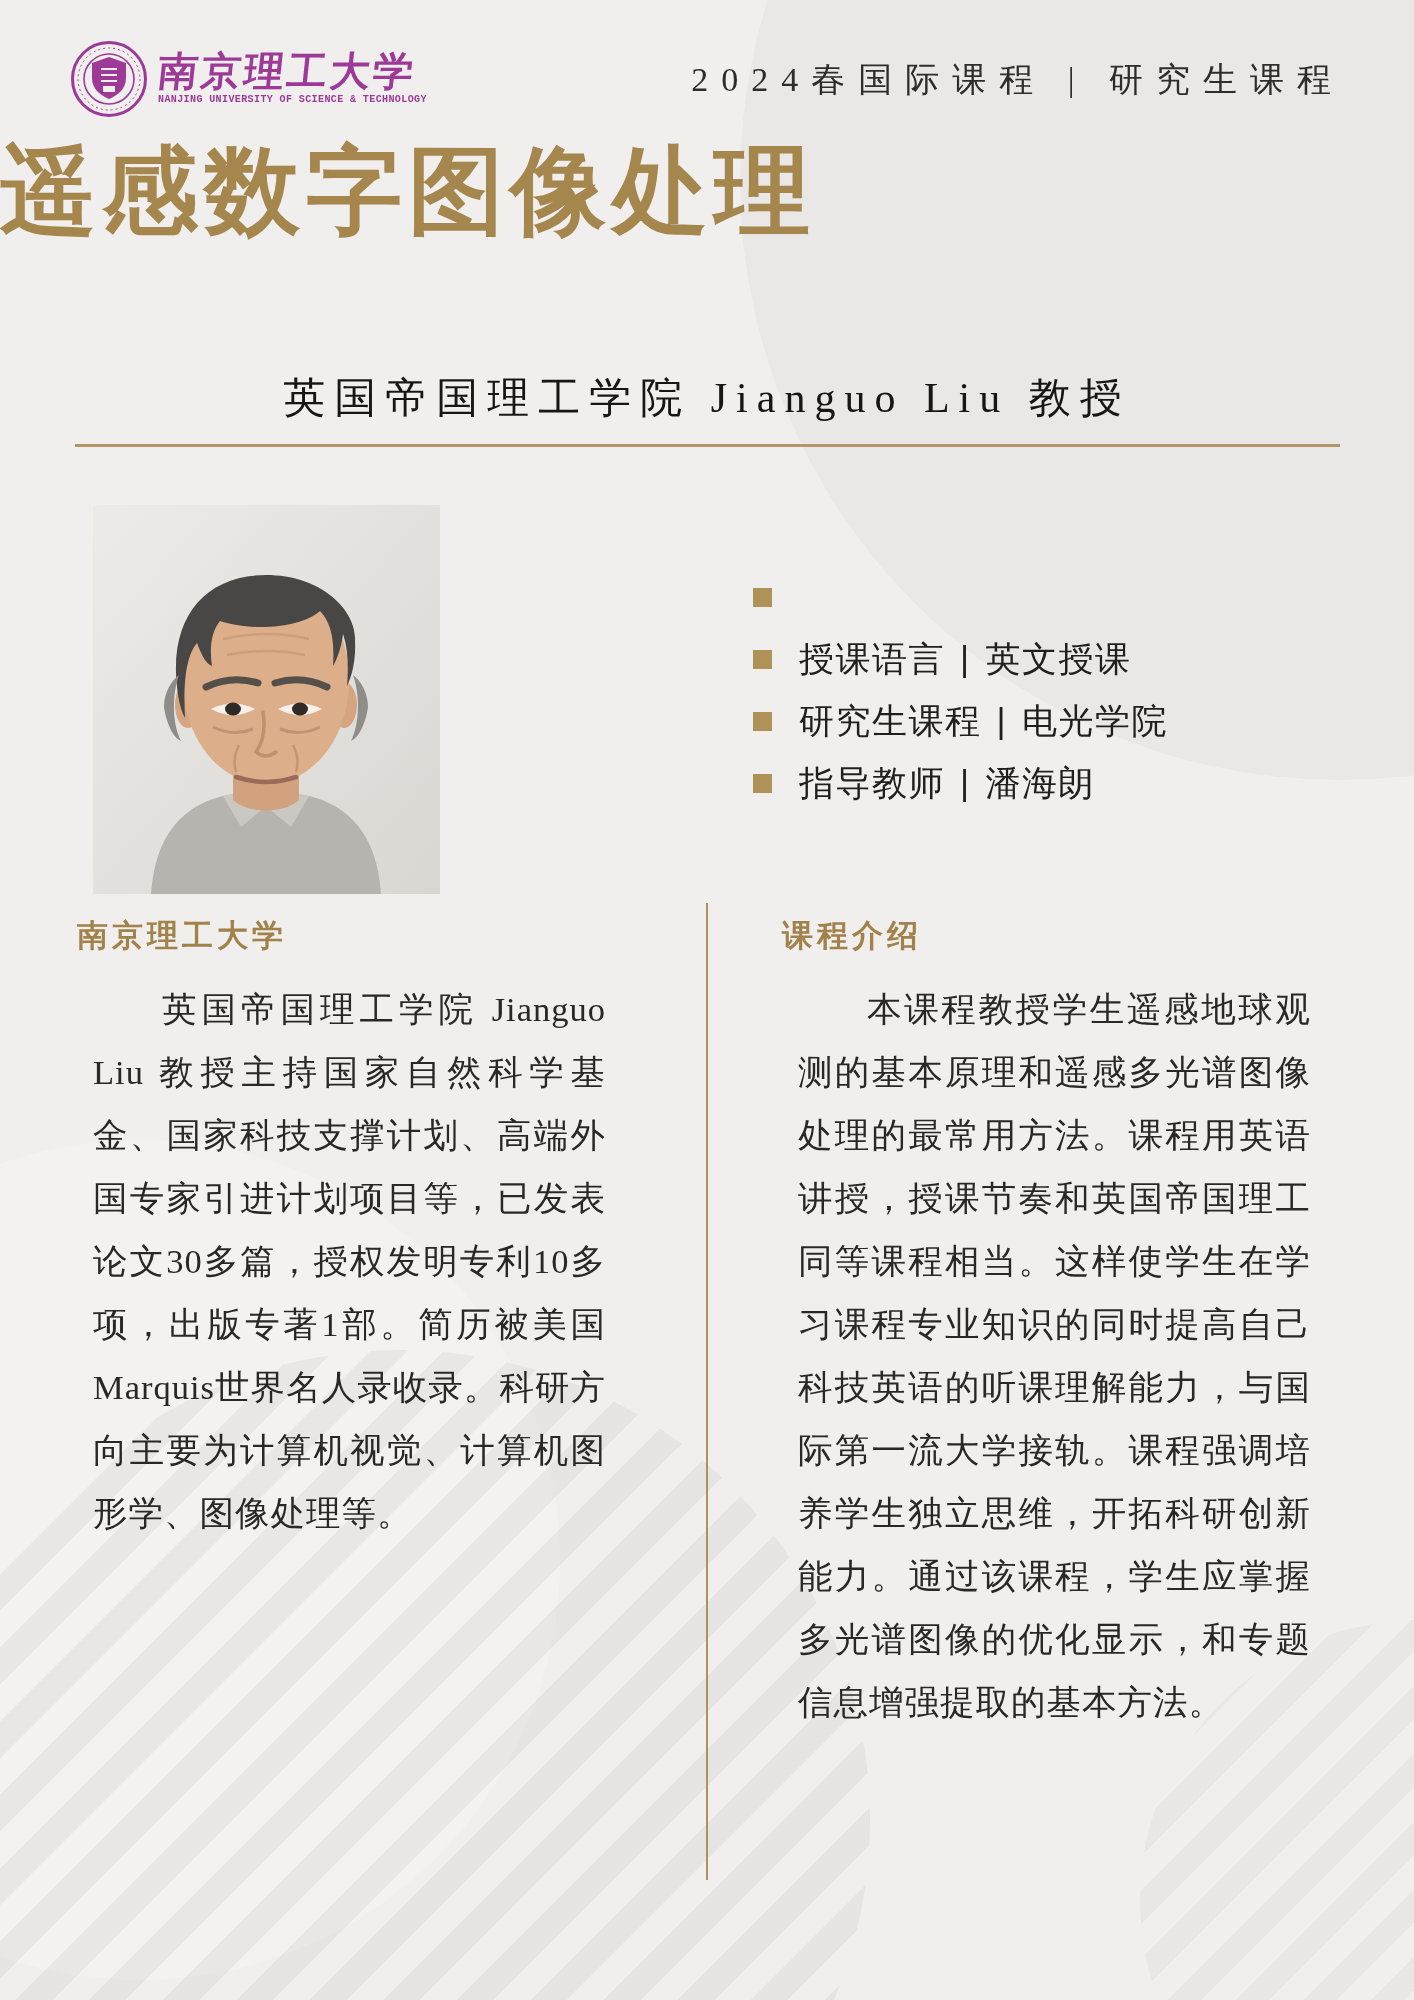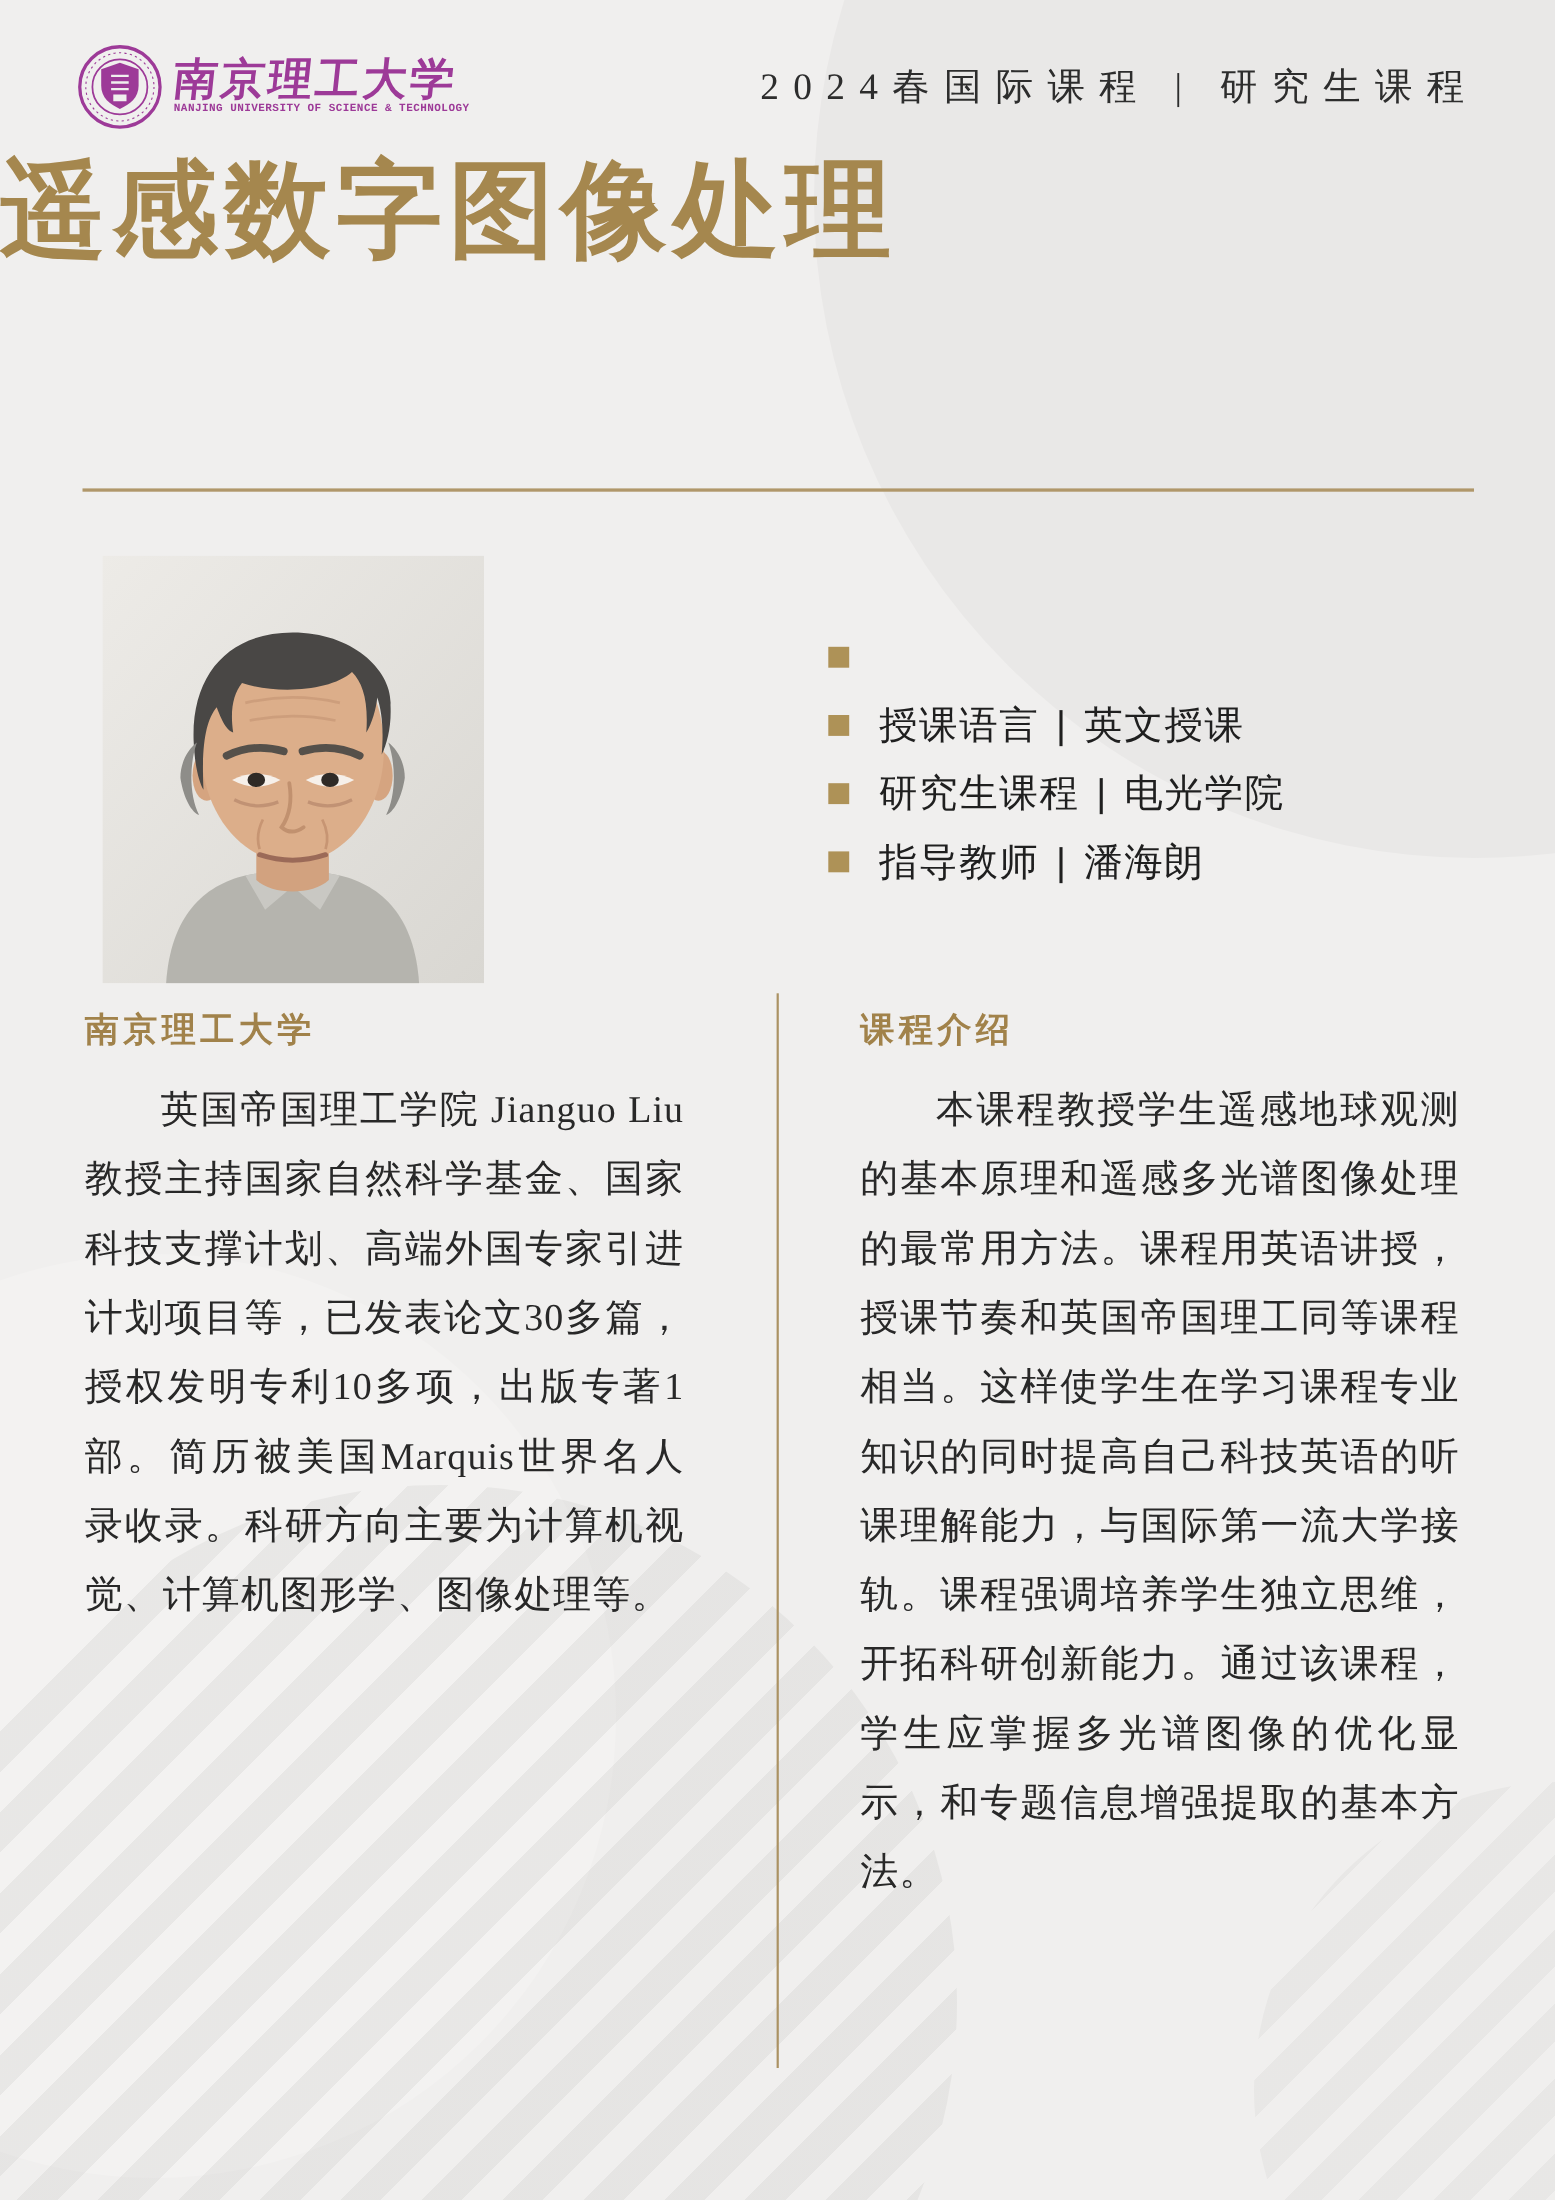--- a/index.html
+++ b/index.html
@@ -86,21 +86,21 @@
 
   
   .col{position:absolute;top:916px;width:545px;}
   .col-left{left:77px;}
   .col-right{left:782px;}
   .col h3{
     margin:0 0 22px 0;font-size:31px;line-height:40px;
     color:#a1824a;font-weight:bold;letter-spacing:4px;
   }
   .col p{
-    margin:0;font-size:34.5px;line-height:63px;color:#282828;
+    margin:16px;font-size:34.5px;line-height:63px;color:#282828;
     text-align:justify;text-indent:2em;letter-spacing:1px;
   }
   .v-divider{
     position:absolute;left:706px;top:903px;width:2px;height:977px;
     background:#ab9263;
   }
 </style>
 </head>
 <body>
 
@@ -124,20 +124,21 @@
       </svg>
       <div class="logo-text">
         <div class="logo-cn">南京理工大学</div>
         <div class="logo-en">NANJING UNIVERSITY OF SCIENCE &amp; TECHNOLOGY</div>
       </div>
     </div>
 
     <div class="session">2024春国际课程 | 研究生课程</div>
 
     <div class="title">遥感数字图像处理</div>
+    <div class="subtitle">英国帝国理工学院 Jianguo Liu 教授</div>
     <div class="rule"></div>
 
     <div class="photo">
       <svg viewBox="0 0 347 389">
         <defs>
           <linearGradient id="pbg" x1="0" y1="0" x2="1" y2="1">
             <stop offset="0" stop-color="#edebe7"></stop>
             <stop offset="1" stop-color="#d9d7d2"></stop>
           </linearGradient>
         </defs>

